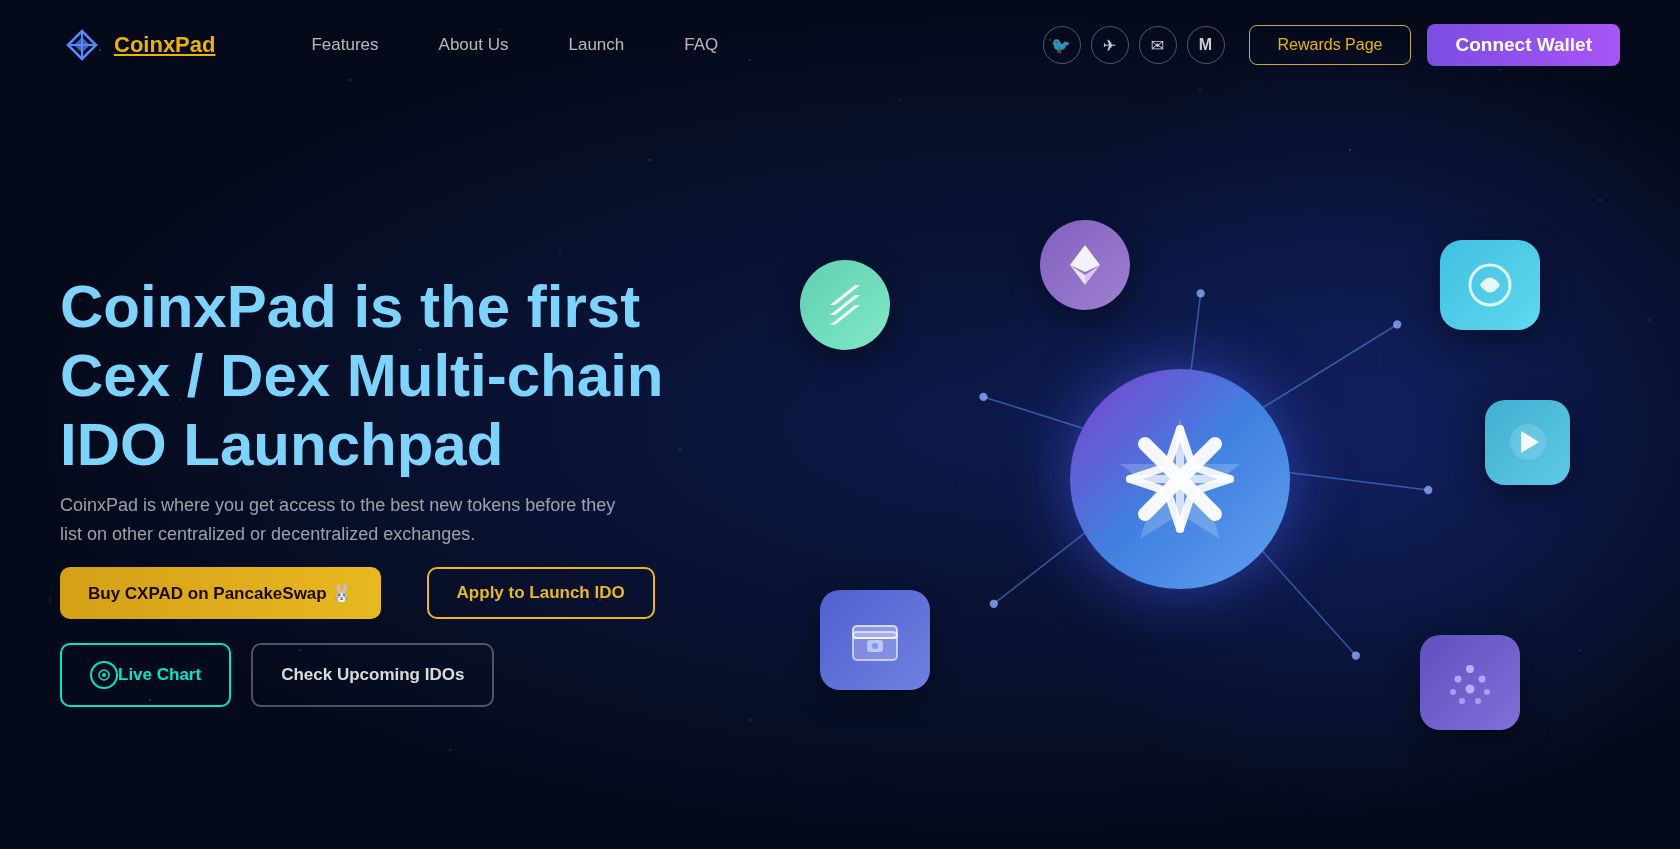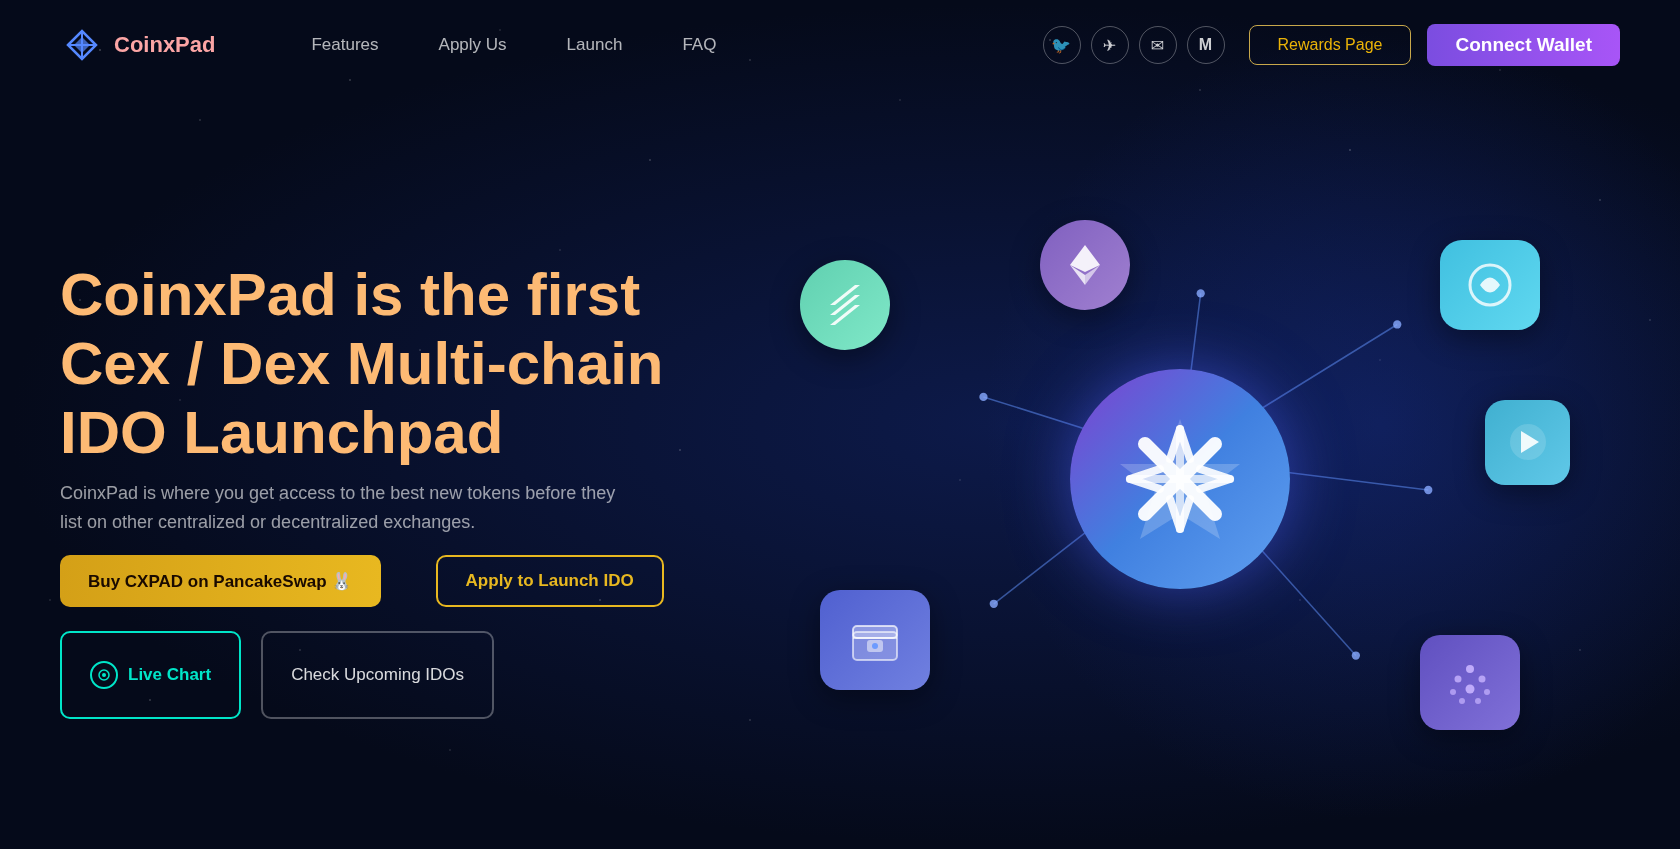--- a/index.html
+++ b/index.html
@@ -90,23 +90,24 @@
       gap: 10px;
       margin-right: 80px;
     }
 
     .logo-icon {
       width: 44px;
       height: 44px;
     }
 
     .logo-text {
-      color: #fca5a5;
+      color: #eab308;
       font-size: 22px;
       font-weight: 600;
+      text-decoration: underline;
     }
 
     .nav-links {
       display: flex;
       gap: 60px;
       flex: 1;
       padding-left: 16px;
     }
 
     .nav-link {
@@ -172,38 +173,38 @@
       align-items: center;
       padding: 40px 60px 0;
       height: calc(849px - 90px);
     }
 
     .hero-content {
       flex: 0 0 680px;
     }
 
     .hero-title {
-      color: #fdba74;
+      color: #7dd3fc;
       font-size: 60px;
       font-weight: 800;
       line-height: 1.15;
       margin-bottom: 12px;
     }
 
     .hero-desc {
       color: rgba(255,255,255,0.6);
       font-size: 18px;
       line-height: 1.6;
       max-width: 580px;
       margin-bottom: 19px;
     }
 
     .hero-buttons-row1 {
       display: flex;
-      gap: 24px;
+      gap: 15px;
       margin-bottom: 24px;
     }
 
     .hero-buttons-row2 {
       display: flex;
       gap: 20px;
     }
 
     .btn-pancake {
       background: linear-gradient(90deg, #d4a017, #e8b820);
@@ -228,38 +229,37 @@
       font-size: 17px;
       font-weight: 700;
       cursor: pointer;
       margin-left: 31px;
     }
 
     .btn-chart {
       background: transparent;
       color: #00e5c8;
       border: 2px solid #00e5c8;
-      padding: 28px 28px;
+      padding: 16px 28px;
       border-radius: 10px;
       font-size: 17px;
       font-weight: 600;
       cursor: pointer;
       display: flex;
       align-items: center;
-      gap: 10px;
     }
 
     .btn-upcoming {
       background: transparent;
       color: rgba(255,255,255,0.85);
       border: 2px solid rgba(255,255,255,0.3);
       padding: 14px 28px;
       border-radius: 10px;
       font-size: 17px;
-      font-weight: 400;
+      font-weight: 700;
       cursor: pointer;
     }
 
     
     .hero-visual {
       flex: 1;
       display: flex;
       align-items: center;
       justify-content: center;
       position: relative;
@@ -395,21 +395,21 @@
       <path d="M8 22 L22 8 L36 22 L22 36 Z" fill="none" stroke="#5588ff" stroke-width="2.5"></path>
       <path d="M14 22 L22 14 L30 22 L22 30 Z" fill="#5588ff" opacity="0.7"></path>
       <line x1="8" y1="22" x2="36" y2="22" stroke="#5588ff" stroke-width="2"></line>
       <line x1="22" y1="8" x2="22" y2="36" stroke="#5588ff" stroke-width="2"></line>
     </svg>
     <span class="logo-text">CoinxPad</span>
   </div>
 
   <div class="nav-links">
     <a class="nav-link">Features</a>
-    <a class="nav-link">Apply Us</a>
+    <a class="nav-link">About Us</a>
     <a class="nav-link">Launch</a>
     <a class="nav-link">FAQ</a>
   </div>
 
   <div class="nav-actions">
     <div class="social-icons">
       <div class="social-icon">🐦</div>
       <div class="social-icon">✈</div>
       <div class="social-icon">✉</div>
       <div class="social-icon" style="font-weight:bold;">M</div>

